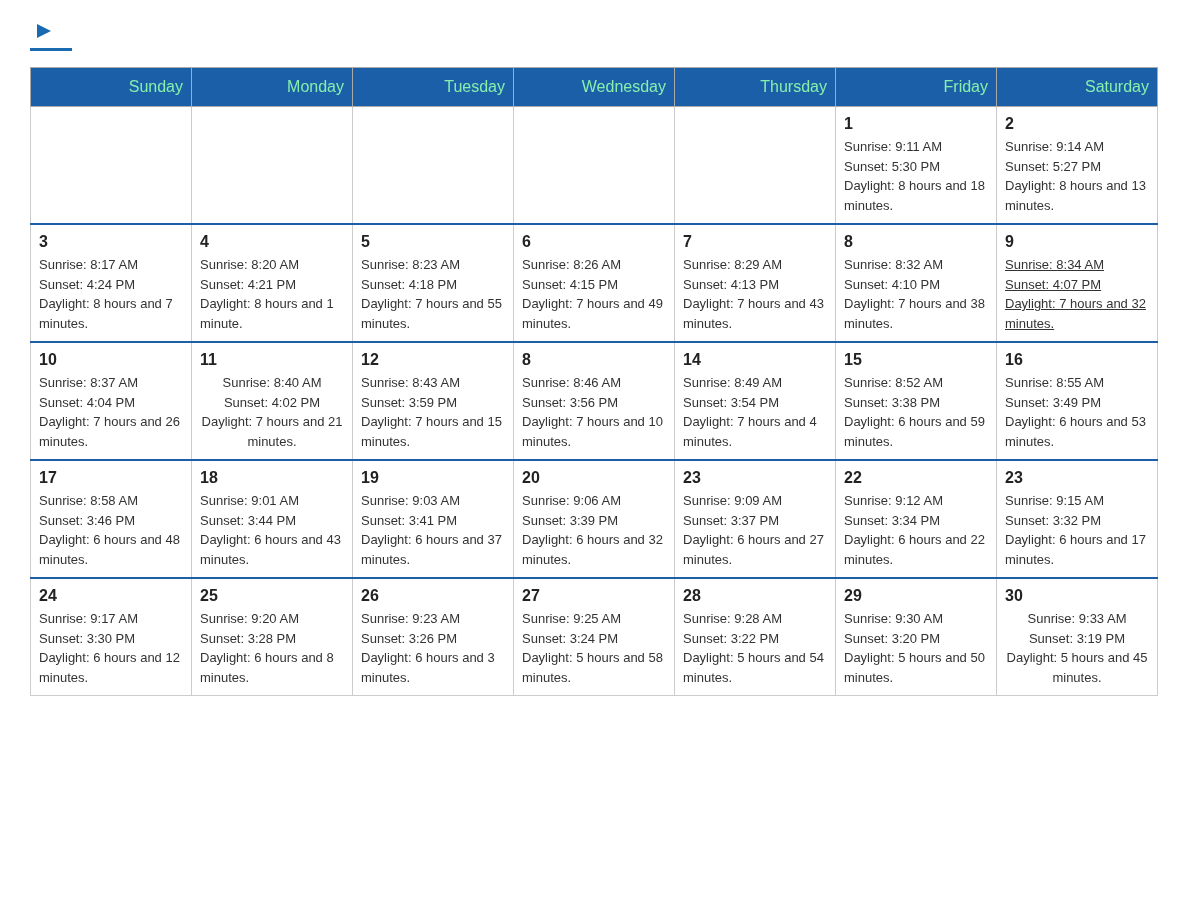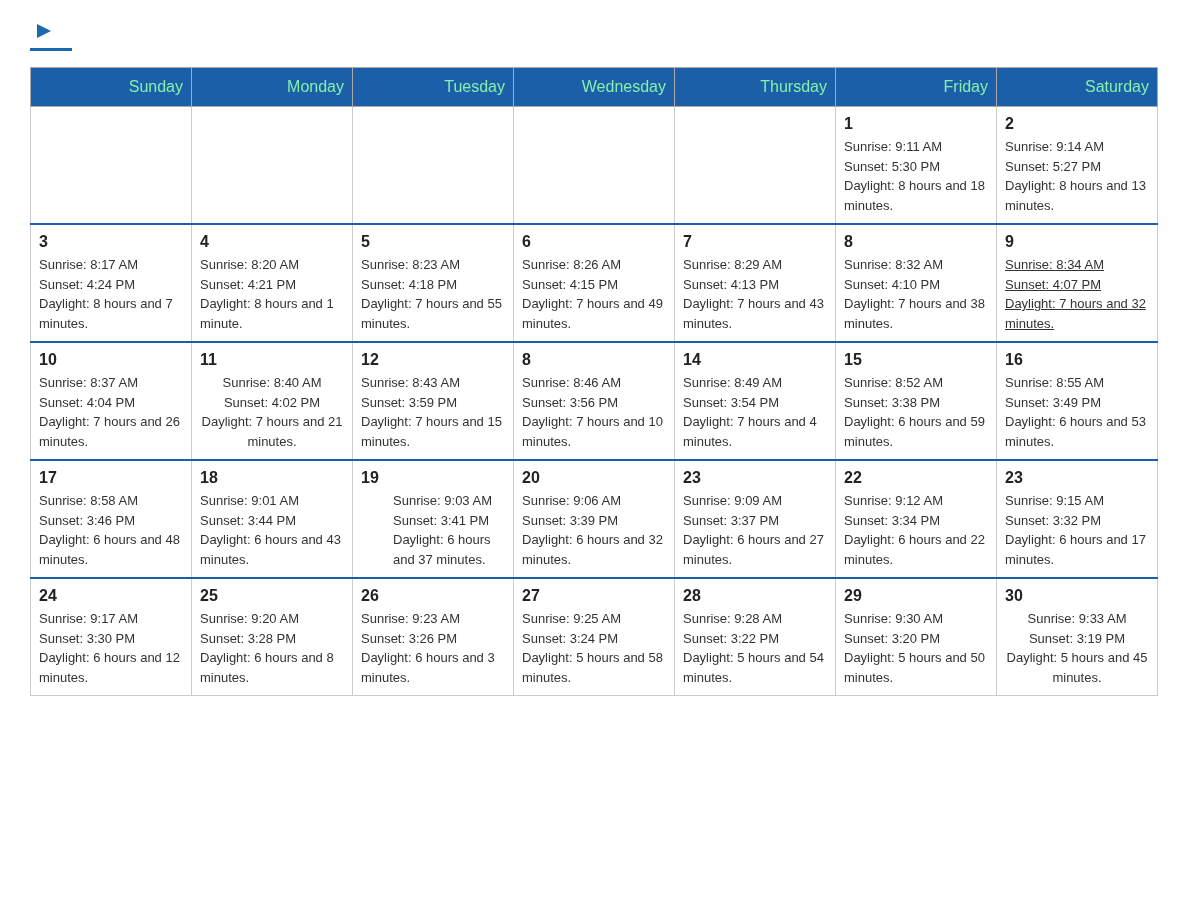--- a/index.html
+++ b/index.html
@@ -252,21 +252,21 @@
 Daylight: 6 hours and 48 minutes.</div>
         </td>
         <td>
           <span class="day-number">18</span>
           <div class="day-info" style="white-space: pre-line;">Sunrise: 9:01 AM
 Sunset: 3:44 PM
 Daylight: 6 hours and 43 minutes.</div>
         </td>
         <td>
           <span class="day-number">19</span>
-          <div class="day-info" style="white-space: pre-line; margin-left: 32px;">Sunrise: 9:03 AM
+          <div class="day-info" style="white-space: pre-line;">Sunrise: 9:03 AM
 Sunset: 3:41 PM
 Daylight: 6 hours and 37 minutes.</div>
         </td>
         <td>
           <span class="day-number">20</span>
           <div class="day-info" style="white-space: pre-line;">Sunrise: 9:06 AM
 Sunset: 3:39 PM
 Daylight: 6 hours and 32 minutes.</div>
         </td>
         <td>

